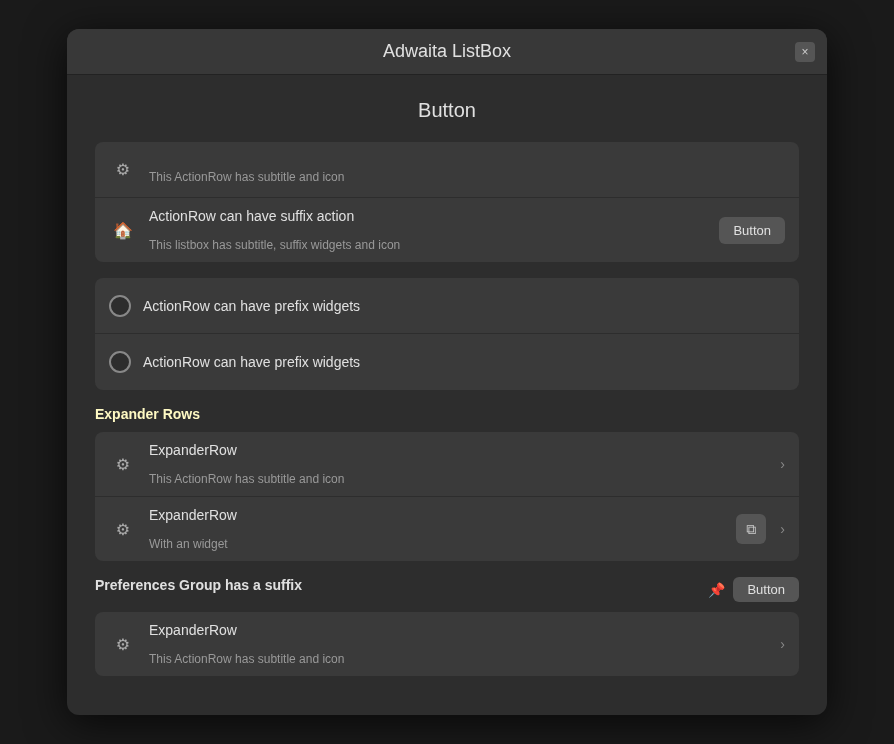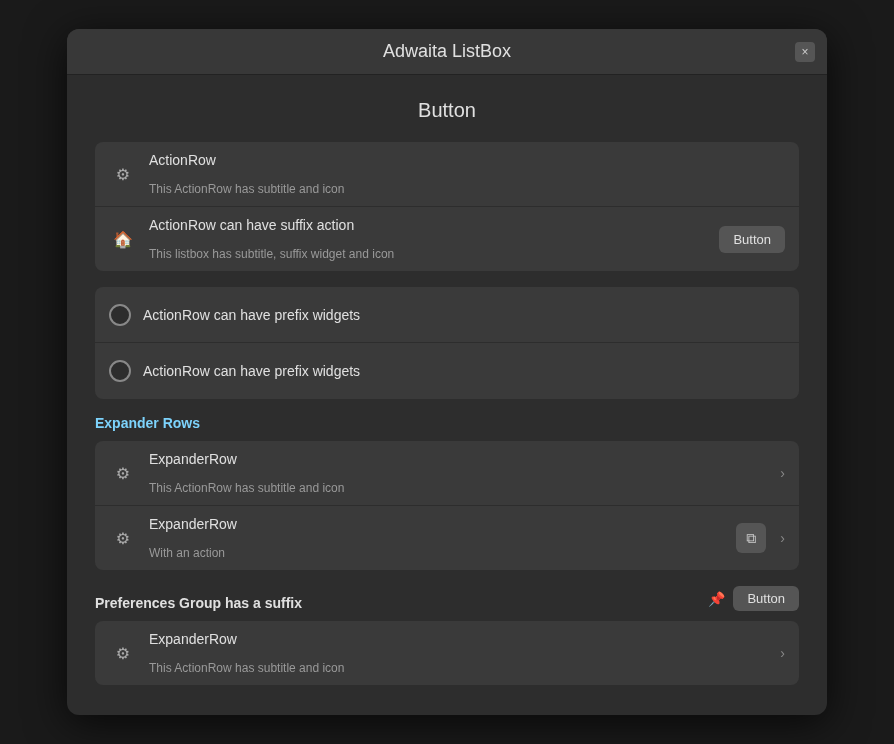--- a/index.html
+++ b/index.html
@@ -137,21 +137,21 @@
       border: 2px solid #888;
       background: #2d2d2d;
       display: flex;
       align-items: center;
       justify-content: center;
       flex-shrink: 0;
       margin-right: 12px;
     }
 
     .section-label {
-      color: #7dd3fc;
+      color: #fef9c3;
       font-size: 14px;
       font-weight: 600;
       margin-bottom: 10px;
       margin-top: 4px;
     }
 
     .chevron-icon {
       color: #888;
       font-size: 14px;
       margin-left: 8px;
@@ -167,21 +167,21 @@
       display: flex;
       align-items: center;
       justify-content: center;
       cursor: pointer;
       margin-right: 6px;
       font-size: 14px;
     }
 
     .group-header {
       display: flex;
-      align-items: flex-end;
+      align-items: flex-start;
       margin-bottom: 10px;
     }
 
     .group-header-title {
       color: #e0e0e0;
       font-size: 14px;
       font-weight: 600;
       flex: 1;
     }
 
@@ -217,29 +217,28 @@
   </div>
 
   <div class="content">
 
     <div class="section-title-main">Button</div>
 
     <div class="list-group">
       <div class="list-row">
         <div class="row-icon">⚙</div>
         <div class="row-text">
-          <div class="row-title">ActionRow</div>
           <div class="row-subtitle">This ActionRow has subtitle and icon</div>
         </div>
       </div>
       <div class="list-row">
         <div class="row-icon">🏠</div>
         <div class="row-text">
           <div class="row-title">ActionRow can have suffix action</div>
-          <div class="row-subtitle">This listbox has subtitle, suffix widget and icon</div>
+          <div class="row-subtitle">This listbox has subtitle, suffix widgets and icon</div>
         </div>
         <div class="row-suffix">
           <button class="suffix-button">Button</button>
         </div>
       </div>
     </div>
 
     <div class="list-group">
       <div class="list-row">
         <div class="prefix-radio"></div>
@@ -262,21 +261,21 @@
         <div class="row-text">
           <div class="row-title">ExpanderRow</div>
           <div class="row-subtitle">This ActionRow has subtitle and icon</div>
         </div>
         <div class="chevron-icon">›</div>
       </div>
       <div class="list-row">
         <div class="row-icon">⚙</div>
         <div class="row-text">
           <div class="row-title">ExpanderRow</div>
-          <div class="row-subtitle">With an action</div>
+          <div class="row-subtitle">With an widget</div>
         </div>
         <button class="copy-btn">⧉</button>
         <div class="chevron-icon">›</div>
       </div>
     </div>
 
     <div class="group-header">
       <div class="group-header-title">Preferences Group has a suffix</div>
       <div class="group-header-suffix">
         <span class="pin-icon">📌</span>

